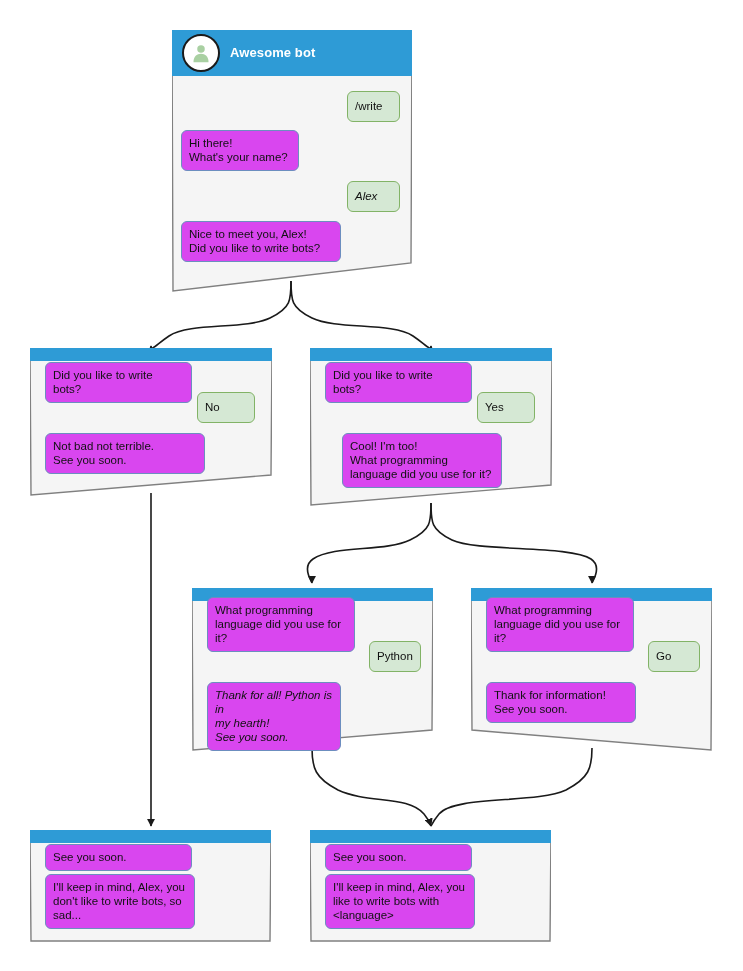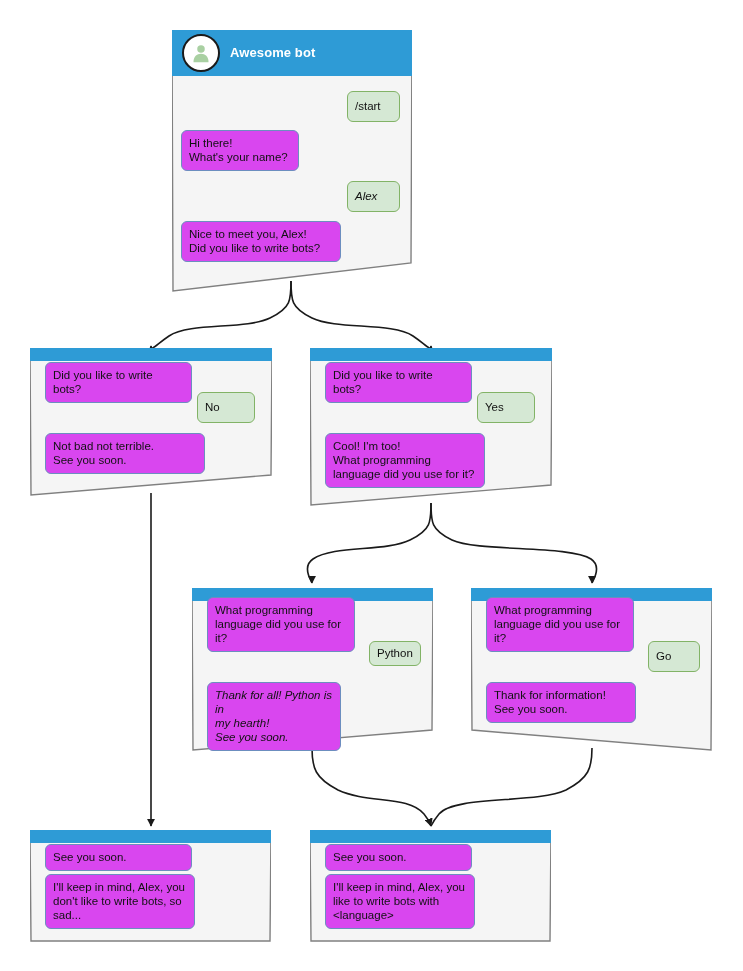--- a/index.html
+++ b/index.html
@@ -110,21 +110,21 @@
   <div class="titlebar" style="height:45px; padding:16px 10px; gap:10px;">
     <span class="avatar">
       <svg width="22" height="22" viewBox="0 0 24 24" aria-hidden="true">
         <circle cx="12" cy="7.6" r="4.1" fill="#a9d0a2"></circle>
         <path d="M3.8 22 C3.8 15.8 7.4 12.9 12 12.9 C16.6 12.9 20.2 15.8 20.2 22 Z" fill="#a9d0a2"></path>
       </svg>
     </span>
     <span class="title-text">Awesome bot</span>
   </div>
 
-  <div class="bubble user" style="left:175px; top:61px; width:53px; height:31px; justify-content:flex-start;">/start</div>
+  <div class="bubble user" style="left:175px; top:61px; width:53px; height:31px; justify-content:flex-start;">/write</div>
 
   <div class="bubble bot" style="left:9px; top:100px; width:118px; min-height:37px;">Hi there!
 What's your name?</div>
 
   <div class="bubble user" style="left:175px; top:151px; width:53px; height:31px; justify-content:flex-start;font-style:italic;">Alex</div>
 
   <div class="bubble bot" style="left:9px; top:191px; width:160px; min-height:37px;">Nice to meet you, Alex!
 Did you like to write bots?</div>
 </div>
 
@@ -139,33 +139,33 @@
 See you soon.</div>
 </div>
 
 <div class="node" style="left:310px; top:348px; width:242px; height:158px;">
   <svg class="node-shape" viewBox="0 0 242 158" preserveAspectRatio="none">
     <polygon points="0,0 242,0 241,137 1,157" fill="#f5f5f5" stroke="#808080" stroke-width="1.4"></polygon>
     <rect x="0.5" y="0.5" width="241" height="12" fill="#2e9bd6" stroke="#2e9bd6" stroke-width="1"></rect>
   </svg>
   <div class="bubble bot" style="left:15px; top:14px; width:147px; min-height:21px;">Did you like to write bots?</div>
   <div class="bubble user" style="left:167px; top:44px; width:58px; height:31px;">Yes</div>
-  <div class="bubble bot" style="left:15px; top:85px; width:160px; min-height:51px;">Cool! I'm too!
+  <div class="bubble bot" style="left:32px; top:85px; width:160px; min-height:51px;">Cool! I'm too!
 What programming
 language did you use for it?</div>
 </div>
 
 <div class="node" style="left:192px; top:588px; width:241px; height:163px;">
   <svg class="node-shape" viewBox="0 0 241 163" preserveAspectRatio="none">
     <polygon points="0,0 241,0 240,142 1,162" fill="#f5f5f5" stroke="#808080" stroke-width="1.4"></polygon>
     <rect x="0.5" y="0.5" width="240" height="12" fill="#2e9bd6" stroke="#2e9bd6" stroke-width="1"></rect>
   </svg>
   <div class="bubble bot" style="left:15px; top:9px; width:148px; min-height:37px;">What programming
 language did you use for it?</div>
-  <div class="bubble user" style="left:177px; top:53px; width:52px; height:25px;">Python</div>
+  <div class="bubble user" style="left:177px; top:53px; width:52px; height:31px;">Python</div>
   <div class="bubble bot" style="left:15px; top:94px; width:134px; min-height:51px;font-style:italic;">Thank for all! Python is in
 my hearth!
 See you soon.</div>
 </div>
 
 <div class="node" style="left:471px; top:588px; width:241px; height:163px;">
   <svg class="node-shape" viewBox="0 0 241 163" preserveAspectRatio="none">
     <polygon points="0,0 241,0 240,162 1,142" fill="#f5f5f5" stroke="#808080" stroke-width="1.4"></polygon>
     <rect x="0.5" y="0.5" width="240" height="12" fill="#2e9bd6" stroke="#2e9bd6" stroke-width="1"></rect>
   </svg>

